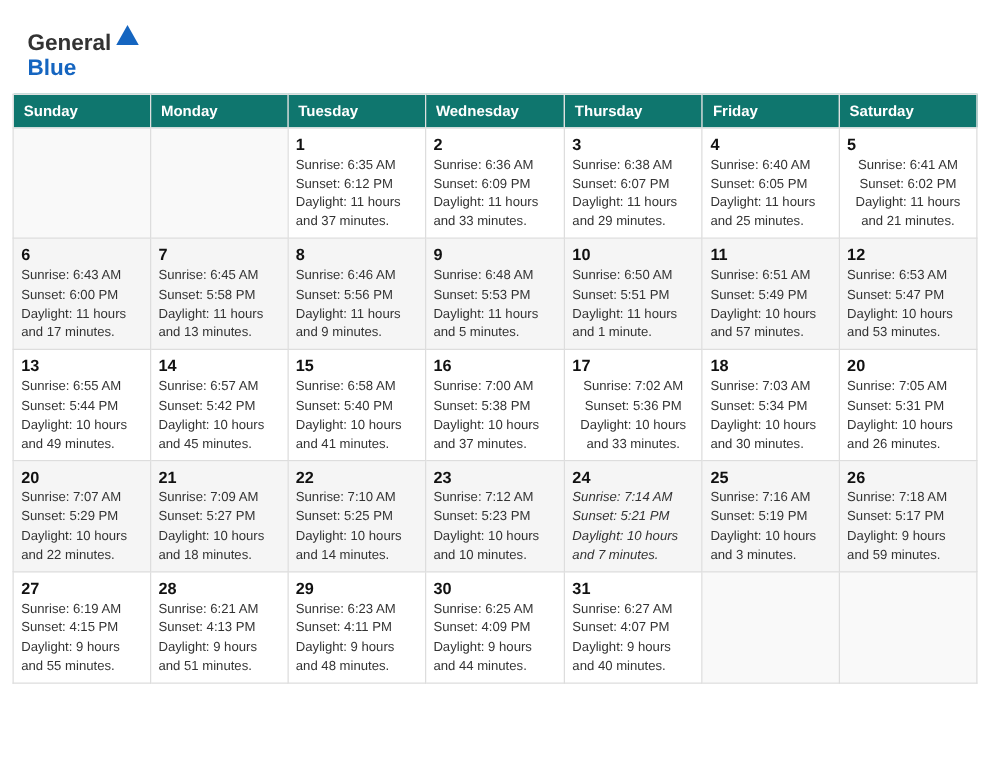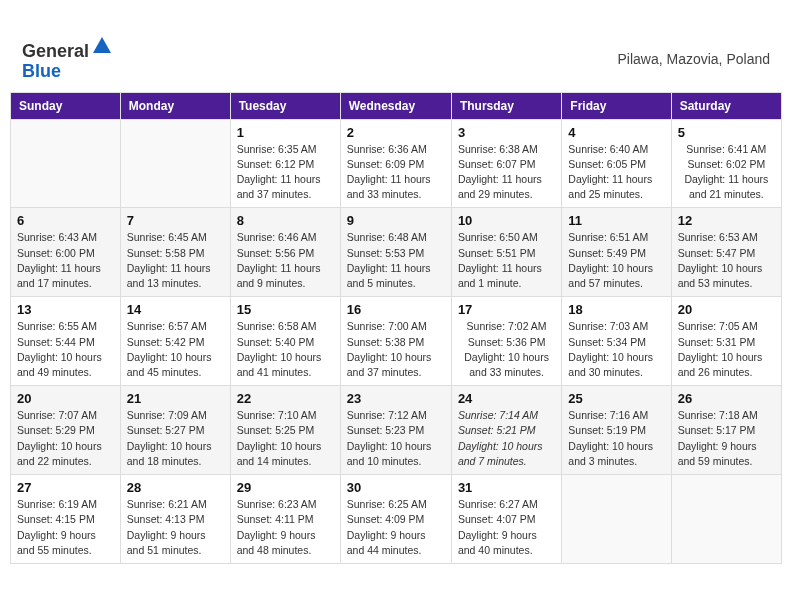--- a/index.html
+++ b/index.html
@@ -6,23 +6,22 @@
     body {
       font-family: Arial, sans-serif;
       background: #fff;
       width: 792px;
       min-height: 612px;
       padding: 10px;
     }
     .header {
       display: flex;
       justify-content: space-between;
-      align-items: center;
+      align-items: flex-end;
       padding: 8px 12px 4px 12px;
-      margin-top: 17px;
     }
     .logo {
       display: flex;
       align-items: center;
     }
     .logo-text {
       font-size: 18px;
       font-weight: bold;
       line-height: 1.1;
     }
@@ -47,21 +46,21 @@
       color: #444;
       margin-top: 2px;
     }
     .calendar {
       width: 100%;
       border-collapse: collapse;
       margin-top: 6px;
       font-size: 11px;
     }
     .calendar thead tr th {
-      background: #4c1d95;
+      background: #0f766e;
       color: #fff;
       text-align: left;
       padding: 6px 8px;
       font-size: 12px;
       font-weight: 600;
       border: 1px solid #e0e0e0;
     }
     .calendar tbody tr td {
       border: 1px solid #ddd;
       vertical-align: top;
@@ -101,21 +100,20 @@
         <span class="logo-general">General</span><svg class="logo-icon" viewBox="0 0 22 22">
             <polygon points="11,2 20,18 2,18" fill="#1565c0"></polygon>
           </svg>
       </div>
       <div class="logo-text">
         <span class="logo-blue">Blue</span>
       </div>
     </div>
   </div>
   <div class="title-block">
-    <div class="location">Pilawa, Mazovia, Poland</div>
   </div>
 </div>
 
 <table class="calendar">
   <thead>
     <tr id="weekday-header">
         <th>Sunday</th>
         <th>Monday</th>
         <th>Tuesday</th>
         <th>Wednesday</th>

